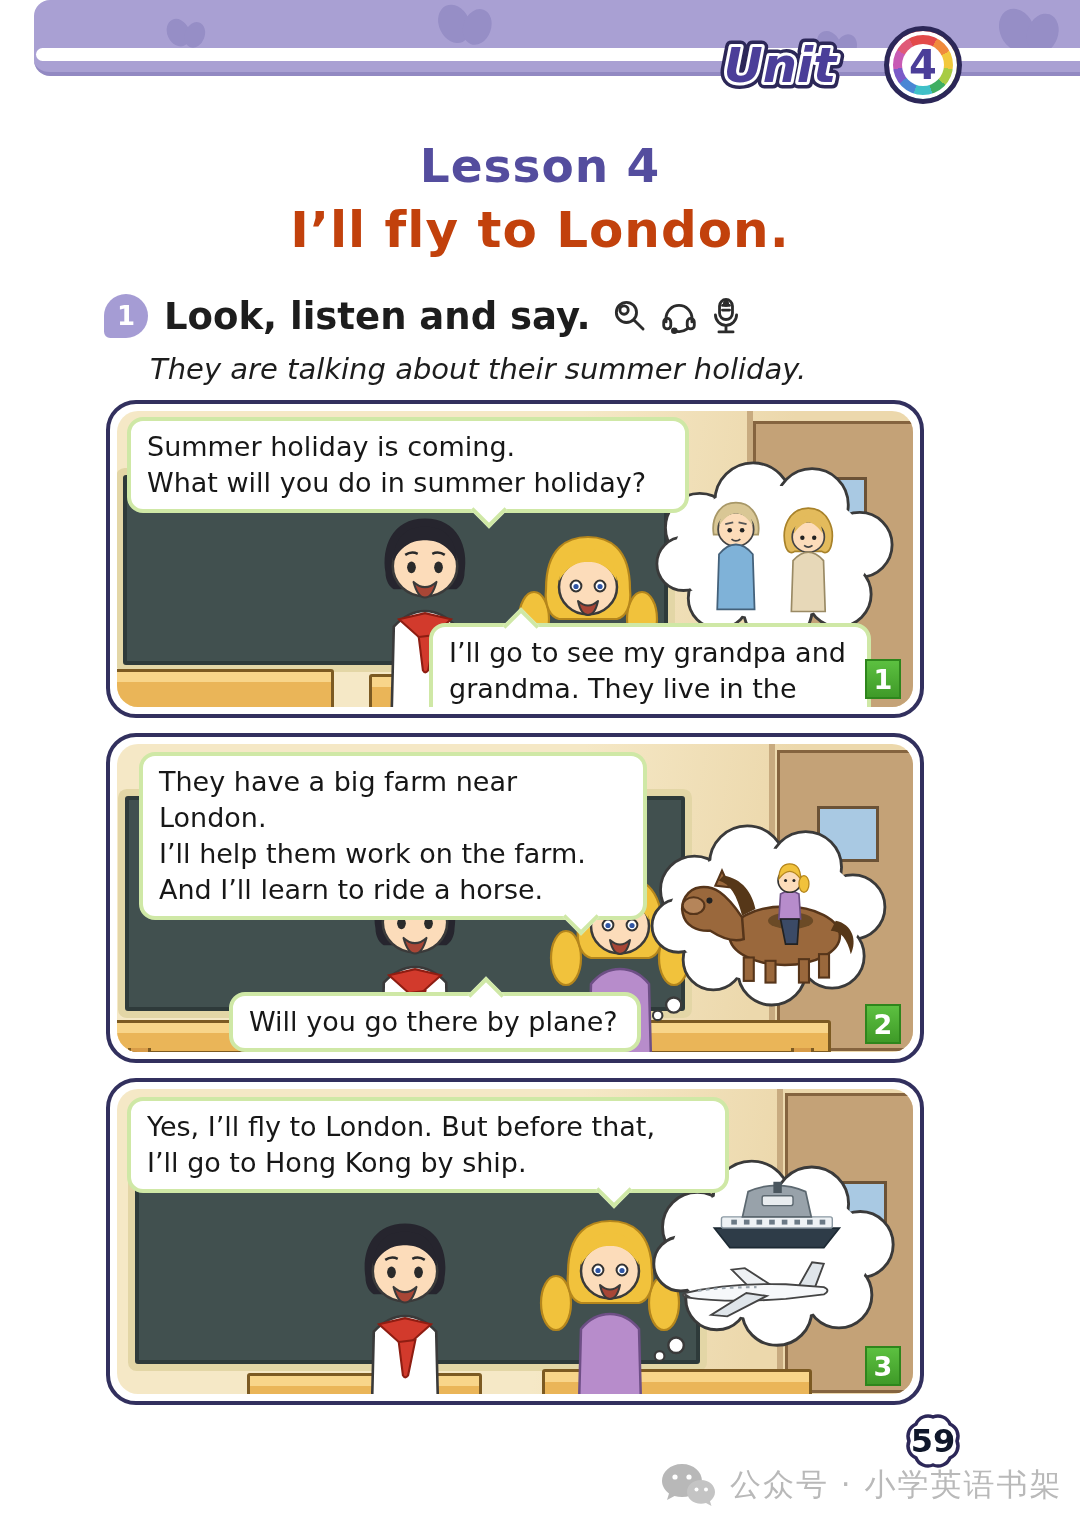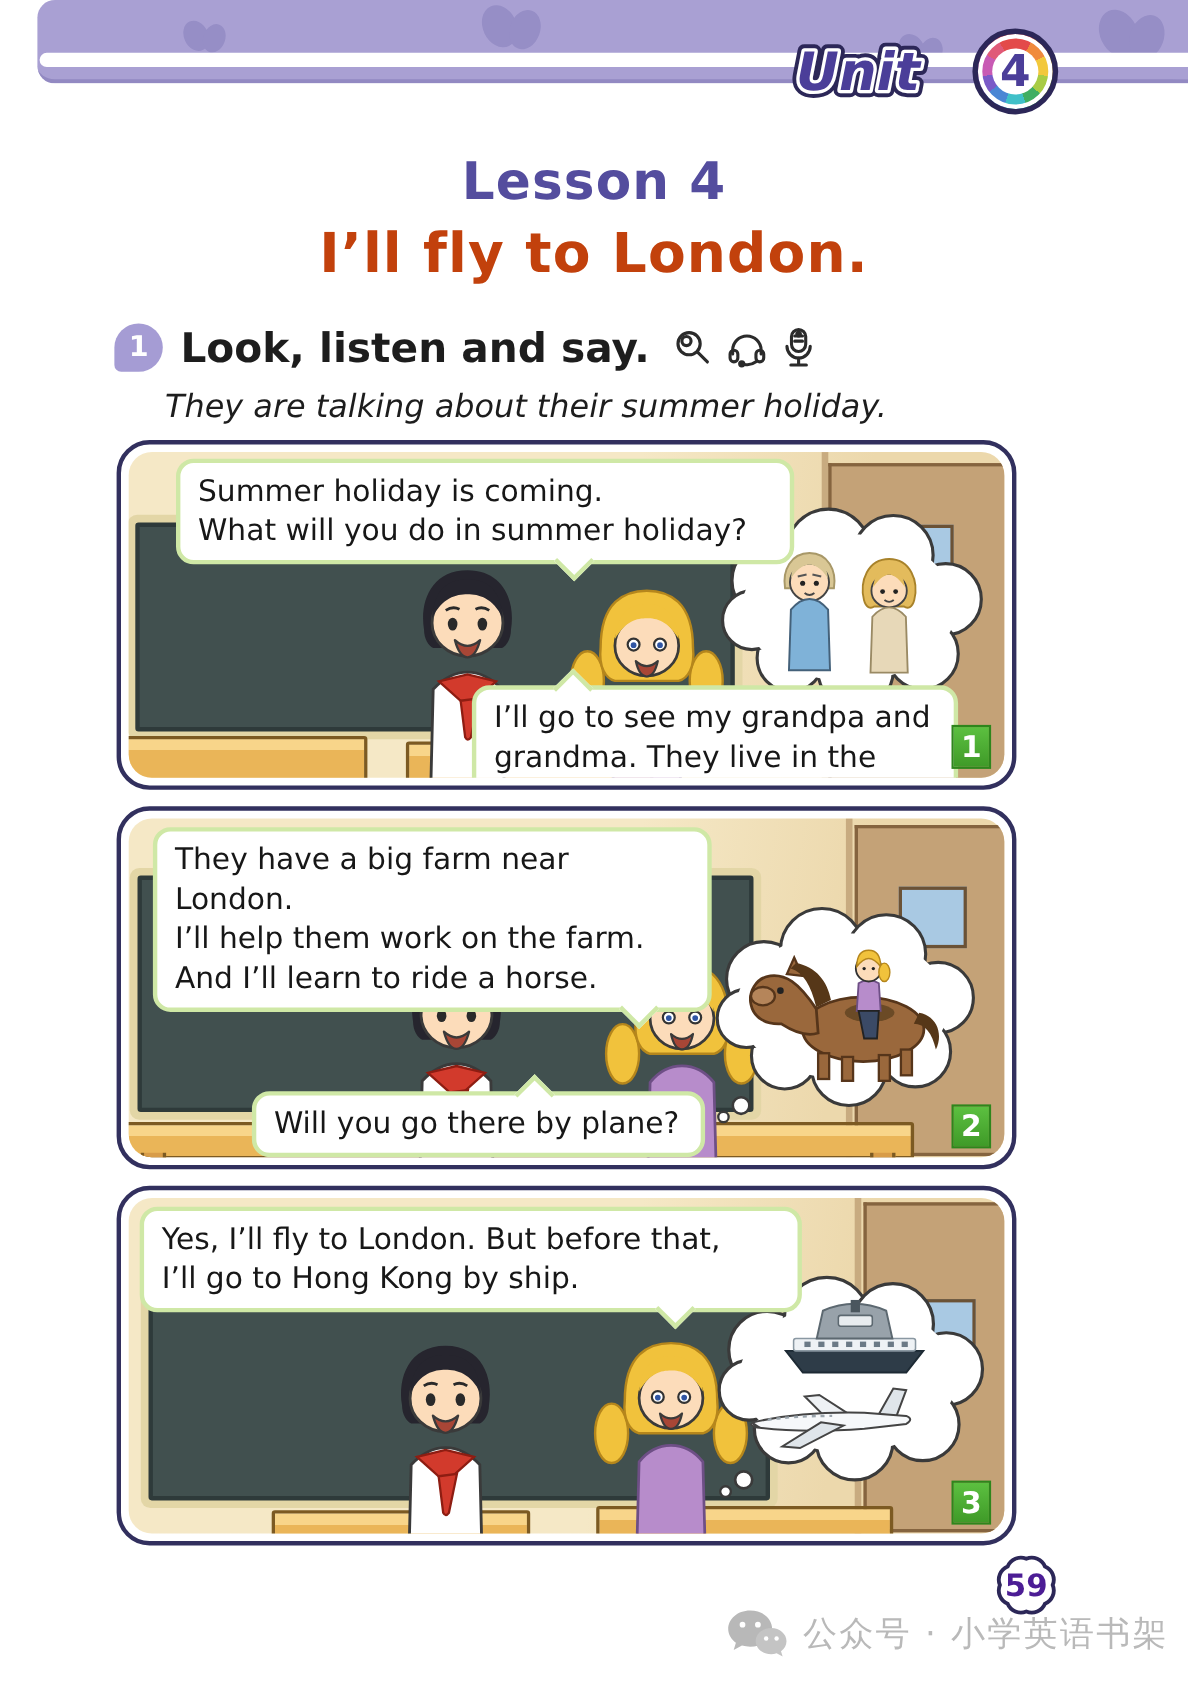--- a/index.html
+++ b/index.html
@@ -61,21 +61,21 @@
   .tail-up::before { content:""; position:absolute; top:-14px; width:22px; height:22px; background:#fff;
             border-left:4px solid #cfe8a6; border-top:4px solid #cfe8a6; transform:rotate(45deg); }
 
   .panel-num { position:absolute; right:12px; bottom:8px; width:36px; height:40px; z-index:6;
                background:linear-gradient(#5cc040,#3f9a28); border:2px solid #2e861c;
                color:#fff; font-size:27px; font-weight:bold; display:flex; align-items:center; justify-content:center; }
 
   
   .page-num { position:absolute; top:1406px; left:898px; width:70px; height:70px; }
   .page-num .num { position:absolute; inset:0; display:flex; align-items:center; justify-content:center;
-                   font-size:28px; font-weight:bold; color:#4c1d95; }
+                   font-size:32px; font-weight:bold; color:#0f172a; }
   .footer { position:absolute; top:1462px; left:660px; display:flex; align-items:center; gap:14px; color:#b9b9b9; }
   .footer-text { font-size:31px; letter-spacing:2px; }
 </style>
 </head>
 <body>
 
 <div class="page" data-name="textbook-page">
 
   <svg width="0" height="0" style="position:absolute" data-name="svg-defs">
     <defs>
@@ -270,21 +270,21 @@
           <use href="#sym-boy"></use>
         </svg>
       <svg class="char" style="left:393px;top:112px;" width="156" height="200" viewBox="0 0 150 200" data-name="girl-character">
           <use href="#sym-girl"></use>
         </svg>
       <svg class="thought" style="left:528px;top:50px;" width="258px" height="200" viewBox="0 0 260 210" data-name="thought-bubble-grandparents">
         <use href="#sym-cloud"></use>
         <use href="#sym-grandpa" x="48" y="36" width="84" height="122" data-name="grandpa-figure"></use>
         <use href="#sym-grandma" x="126" y="44" width="80" height="116" data-name="grandma-figure"></use>
       </svg>
-      <div class="bubble tail-down" style="left:10px;top:6px;width:562px;margin-left:33px;--tx:345px;" data-name="speech-bubble">Summer holiday is coming.
+      <div class="bubble tail-down" style="left:10px;top:6px;width:562px;--tx:345px;" data-name="speech-bubble">Summer holiday is coming.
 What will you do in summer holiday?</div>
       <div class="bubble tail-up" style="left:312px;top:212px;width:442px;" data-name="speech-bubble">I’ll go to see my grandpa and
 grandma. They live in the UK.</div>
       <div class="panel-num" data-name="panel-number-badge">1</div>
     </div>
   </div>
 
   <div class="panel" style="top:733px;height:330px;" data-name="comic-panel-2">
     <div class="scene" data-name="panel-2-scene">
       <div class="blackboard" style="left:8px;top:52px;width:560px;height:215px;" data-name="blackboard"></div>

